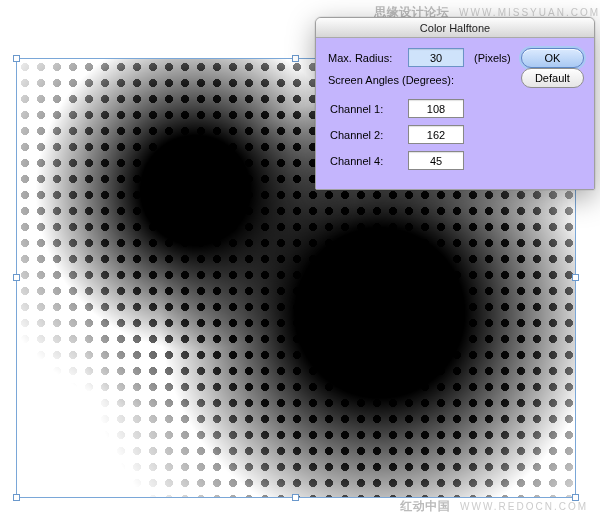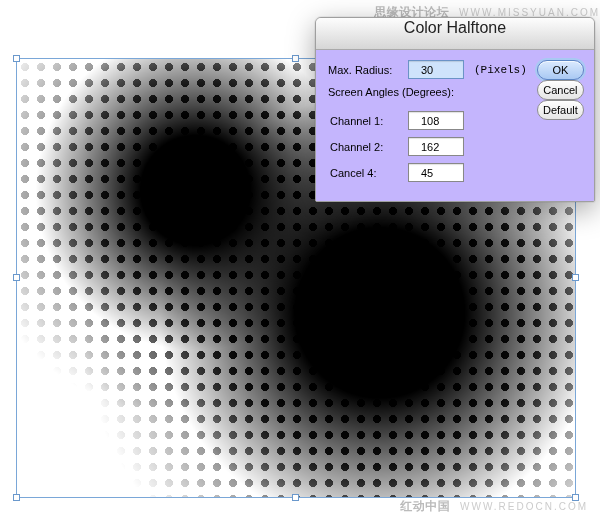--- a/index.html
+++ b/index.html
@@ -82,54 +82,55 @@
     position: absolute;
     left: 315px; top: 17px;
     width: 280px;
     background: #ececec;
     border: 1px solid #9f9f9f;
     border-radius: 6px 6px 2px 2px;
     box-shadow: 0 8px 28px rgba(0,0,0,0.35), 0 0 0 1px rgba(0,0,0,0.05);
     overflow: hidden;
   }
   .titlebar {
-    height: 32px;
+    height: 20px;
     background: linear-gradient(#fdfdfd,#d6d6d6);
     border-bottom: 1px solid #a9a9a9;
     text-align: center;
     line-height: 20px;
-    font-size: 16px;
+    font-size: 11px;
     color: #222;
     position: relative;
   }
   .dlg-body {
     padding: 10px 10px 12px 12px;
     display: flex;
     gap: 10px;
     background: #c4b5fd;
   }
   .form { flex: 1; color:#000; }
   .row {
     display:flex; align-items:center;
     margin-bottom: 7px;
     gap: 6px;
   }
   .row label { width: 74px; }
   .row.channel label { width: 74px; padding-left: 2px;}
-  .row .unit { margin-left: 4px; color:#000;font-family:Liberation Mono, monospace;}
+  .row .unit { margin-left: 4px; color:#000;}
   .section-label { margin: 3px 0 13px 0; }
   input.text {
     width: 56px;
     height: 19px;
     border: 1px solid #888;
     background: #fff;
-    padding: 0 12px;
+    padding: 0 4px;
     font-size: 11px;
     color:#000;
     box-shadow: inset 0 1px 1px rgba(0,0,0,0.12);
+    text-align: center;
   }
   input.radius { background: #cfe3fb; border-color:#6b93c6; }
 
   .btns { width: 72px; display:flex; flex-direction:column; }
   .btn {
     height: 20px;
     border: 1px solid #8f8f8f;
     border-radius: 10px;
     background: linear-gradient(#fefefe,#e5e5e5);
     font-size: 11px;
@@ -185,24 +186,23 @@
 
       <div class="row channel">
         <label>Channel 1:</label>
         <input class="text" value="108" style="">
       </div>
       <div class="row channel">
         <label>Channel 2:</label>
         <input class="text" value="162" style="">
       </div>
       <div class="row channel">
-        <label>Cancel 4:</label>
+        <label>Channel 4:</label>
         <input class="text" value="45" style="">
       </div>
 
     </div>
     <div class="btns">
       <button class="btn primary">OK</button>
-      <button class="btn">Cancel</button>
       <button class="btn">Default</button>
     </div>
   </div>
 </div>
 
 </body></html>

